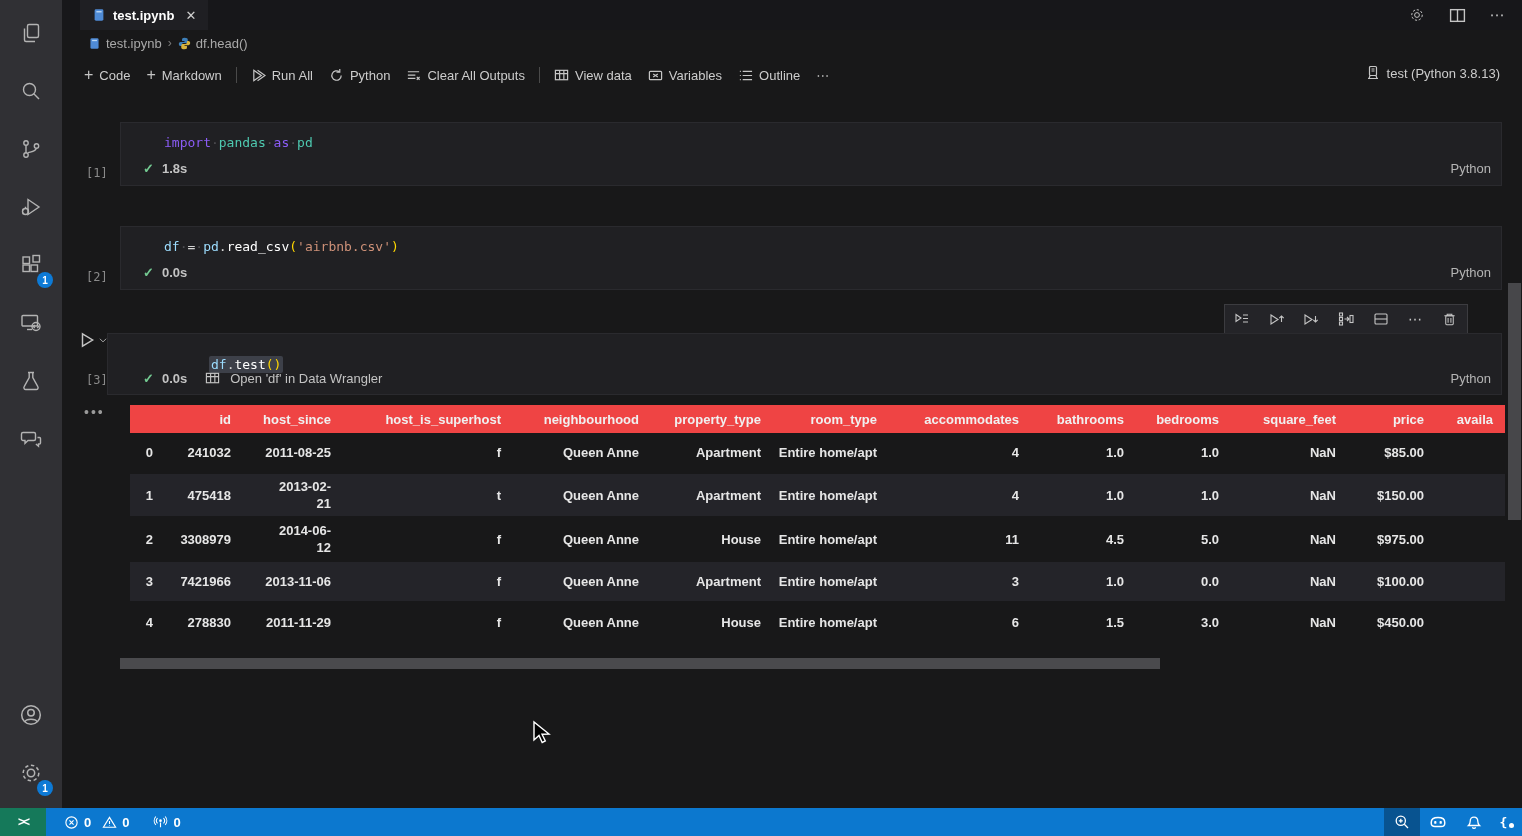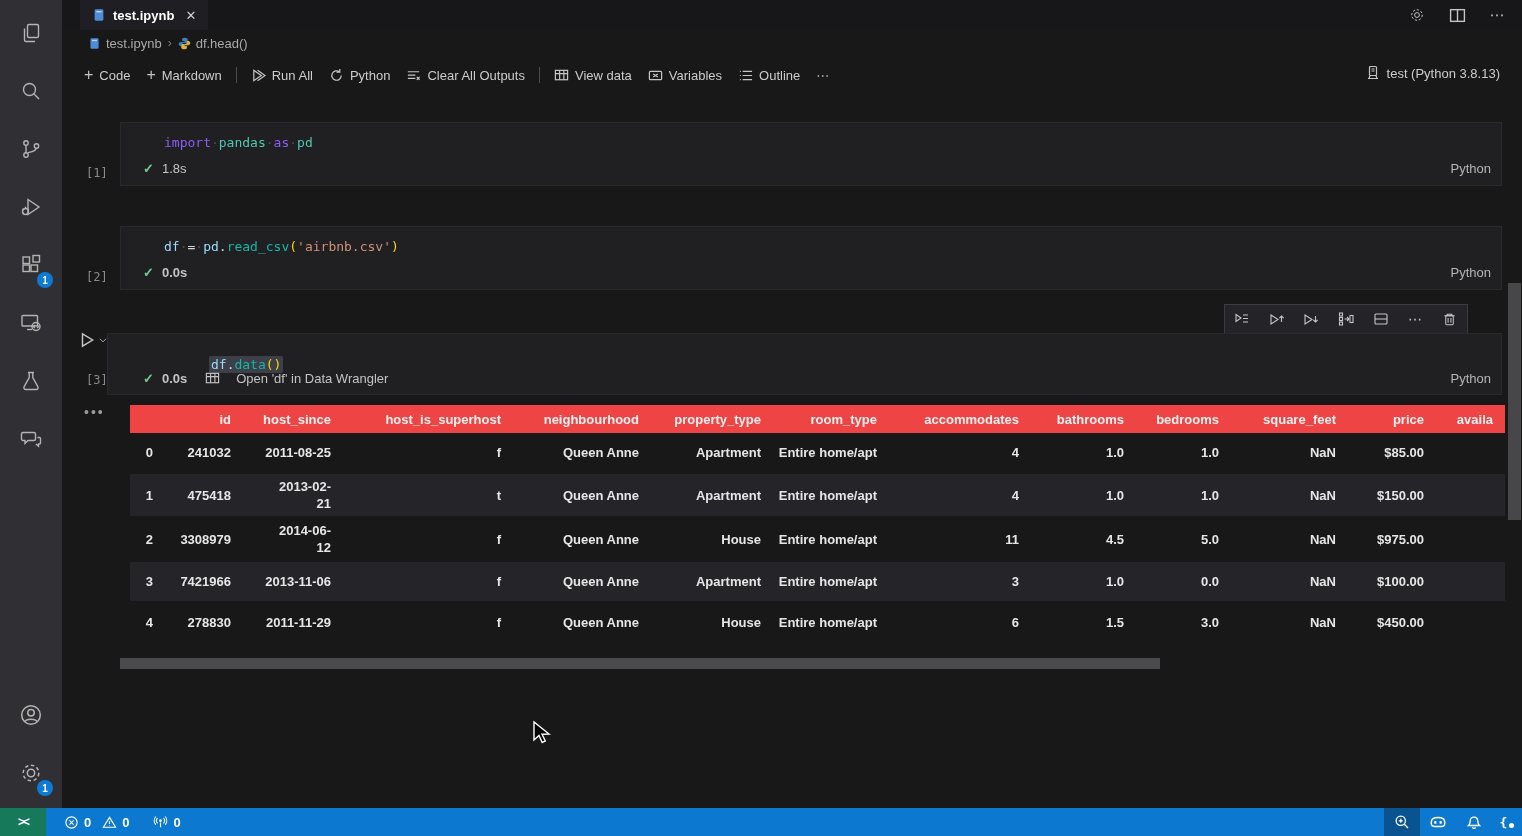--- a/index.html
+++ b/index.html
@@ -42,28 +42,28 @@
   .tb-item svg { stroke:#c5c5c5; fill:none; stroke-width:1.3; }
   .tb-sep { width:1px; height:16px; background:#4a4a4a; margin:0 6px; }
   .kernel { position:absolute; right:22px; top:9px; display:flex; align-items:center; gap:6px;
             font-size:13px; color:#cccccc; cursor:pointer; }
   .kernel svg { stroke:#c5c5c5; fill:none; stroke-width:1.2; }
 
   
   .cell { background:#202023; border:1px solid #2a2a2e; }
   .code-line { font-family:"DejaVu Sans Mono", monospace; font-size:13px; letter-spacing:0; white-space:pre; }
   .tok-kw  { color:#8b5cf6; } .tok-type{ color:#4EC9B0; } .tok-var { color:#9CDCFE; }
-  .tok-fn  { color:#14b8a6; } .tok-str { color:#CE9178; } .tok-op  { color:#D4D4D4; }
+  .tok-fn  { color:#ffffff; } .tok-str { color:#CE9178; } .tok-op  { color:#D4D4D4; }
   .tok-br  { color:#FFD700; } .tok-ws  { color:#4e4e52; }
   .sel-bg { background:#3d4049; border-radius:2px; padding:1px 2px; }
   .exec-label { font-family:"DejaVu Sans Mono", monospace; font-size:12px; color:#8a8a8a; }
   .cell-status { display:flex; align-items:center; gap:8px; font-size:13px; color:#c3c3c3; }
   .check { color:#73c991; font-size:13px; font-weight:bold; }
   .lang-label { font-size:13px; color:#b5b5b5; }
-  .dw-link { display:flex; align-items:center; gap:16px; cursor:pointer; }
+  .dw-link { display:flex; align-items:center; gap:10px; cursor:pointer; }
   .dw-link svg, .cell-status svg { stroke:#c5c5c5; fill:none; stroke-width:1.2; }
 
   .run-btn { display:flex; align-items:center; gap:2px; color:#c5c5c5; cursor:pointer; }
   .run-btn svg { stroke:#c5c5c5; fill:none; stroke-width:1.3; }
 
   
   .cell-toolbar { left:1224px; top:304px; width:244px; height:30px; background:#242428;
                   border:1px solid #3c3c40; display:flex; align-items:center; justify-content:space-around; }
   .ct-icon { width:26px; height:24px; display:flex; align-items:center; justify-content:center; cursor:pointer; }
   .ct-icon svg { stroke:#c5c5c5; fill:none; stroke-width:1.1; }
@@ -283,21 +283,21 @@
           <path d="M3 13.5h10M5 10.5l-1 3M11 10.5l1 3"></path>
         </svg>
       <span>test (Python 3.8.13)</span>
     </div>
   </div>
 
   <div class="abs cell" style="left:120px; top:122px; width:1382px; height:64px;">
     <div class="code-line abs" style="left:43px; top:12px;"><span class="tok-kw">import</span><span class="tok-ws">·</span><span class="tok-type">pandas</span><span class="tok-ws">·</span><span class="tok-kw">as</span><span class="tok-ws">·</span><span class="tok-type">pd</span></div>
     <div class="cell-status abs" style="left:22px; bottom:9px;">
       <span class="check">✓</span>
-      <span style="font-weight:normal;">1.8s</span>
+      <span style="font-weight:bold;">1.8s</span>
     </div>
     <span class="lang-label abs" style="right:10px; bottom:9px;">Python</span>
   </div>
   <div class="abs exec-label" style="left:86px; top:166px;">[1]</div>
 
   <div class="abs cell" style="left:120px; top:226px; width:1382px; height:64px;">
     <div class="code-line abs" style="left:43px; top:12px;"><span class="tok-var">df</span><span class="tok-ws">·</span><span class="tok-op">=</span><span class="tok-ws">·</span><span class="tok-var">pd</span><span class="tok-op">.</span><span class="tok-fn">read_csv</span><span class="tok-br">(</span><span class="tok-str">'airbnb.csv'</span><span class="tok-br">)</span></div>
     <div class="cell-status abs" style="left:22px; bottom:9px;">
       <span class="check">✓</span>
       <span style="font-weight:bold;">0.0s</span>
@@ -353,21 +353,21 @@
   <div class="abs run-btn" style="left:78px; top:331px;">
     <svg width="18" height="18" viewBox="0 0 16 16">
         <path d="M4 2.5l9 5.5-9 5.5z"></path>
       </svg>
     <svg width="10" height="10" viewBox="0 0 16 16">
         <path d="M3 6l5 5 5-5"></path>
       </svg>
   </div>
   <div class="abs cell" style="left:107px; top:333px; width:1395px; height:62px;">
     <div class="code-line abs" style="left:54px; top:8px;">
-      <span class="sel-bg"><span class="tok-var">df</span><span class="tok-op">.</span><span class="tok-fn">data</span><span class="tok-br">()</span></span>
+      <span class="sel-bg"><span class="tok-var">df</span><span class="tok-op">.</span><span class="tok-fn">test</span><span class="tok-br">()</span></span>
     </div>
     <div class="cell-status abs" style="left:35px; bottom:8px;">
       <span class="check">✓</span>
       <span style="font-weight:bold;">0.0s</span>
       <span class="dw-link" style="margin-left:10px;">
         <svg width="15" height="15" viewBox="0 0 16 16">
             <rect x="1.5" y="2.5" width="13" height="10"></rect>
             <path d="M1.5 6h13M6 2.5v10M10.5 2.5v10"></path>
           </svg>
         <span>Open 'df' in Data Wrangler</span>

